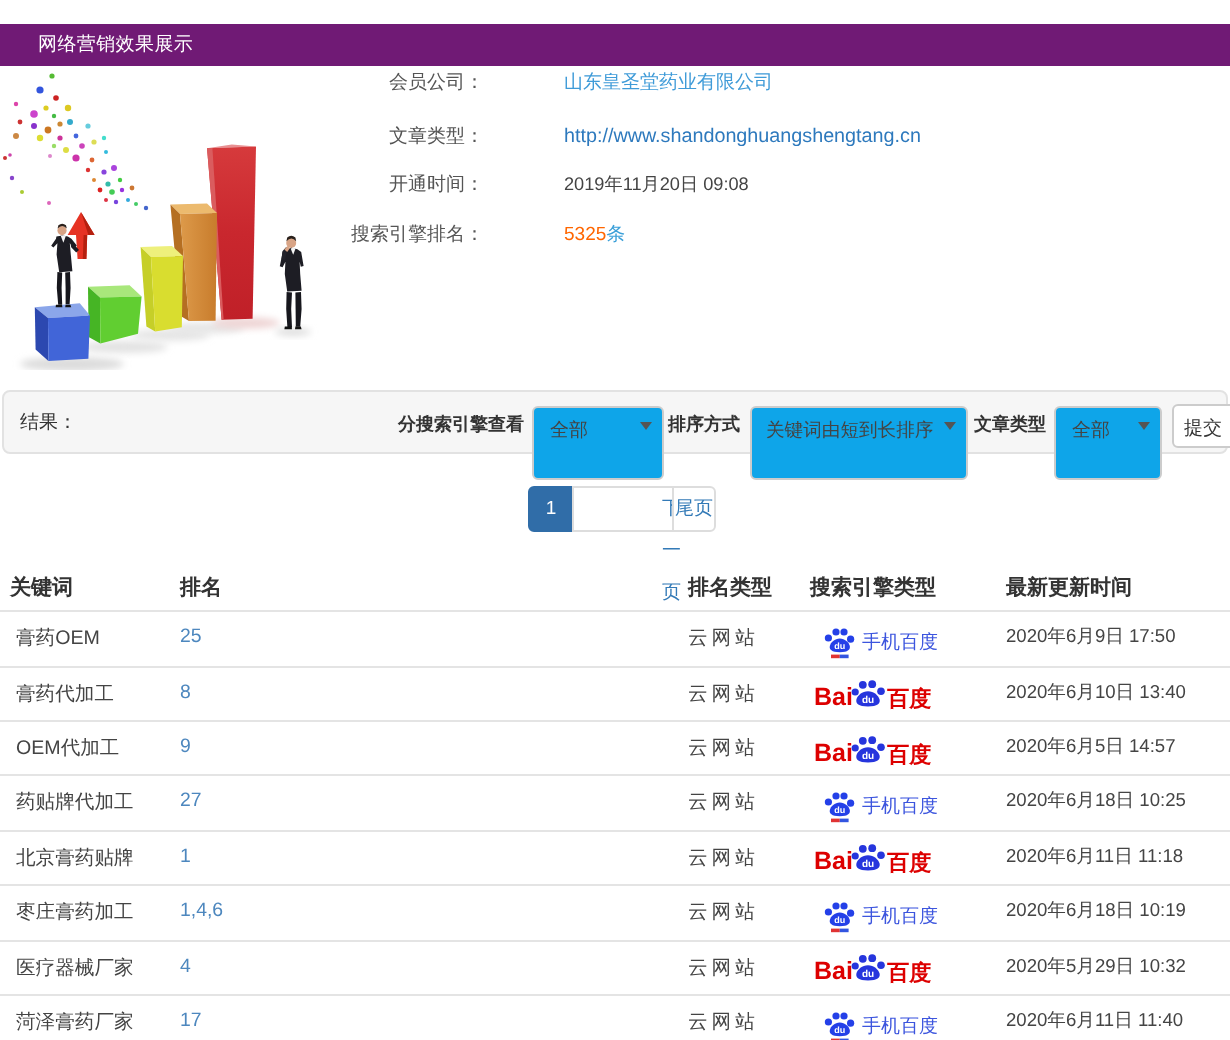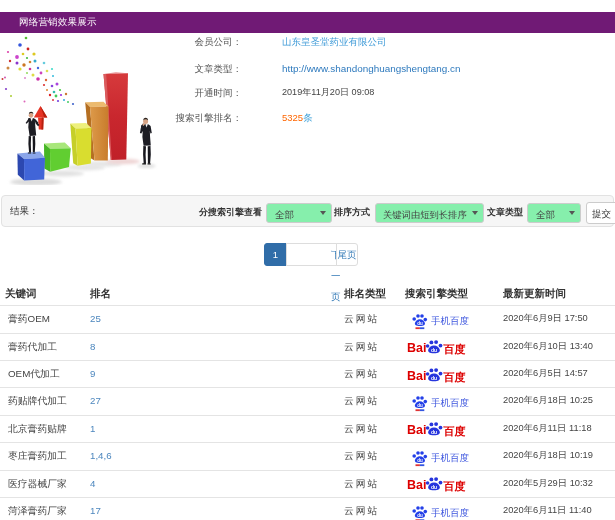--- a/index.html
+++ b/index.html
@@ -12,21 +12,21 @@
 .ilabel { position:absolute; left:0; width:242px; text-align:right; color:#555; }
 .ival { position:absolute; left:253px;padding-left:29px; }
 .c-green { color:#3f9bd8; }
 .c-url { color:#2d79bd; font-size:9.9px; }
 .c-dark { color:#444; }
 .c-orange { color:#f60; }
 .c-tiao { color:#3a9fd8; }
 .rbar { position:absolute; left:1px; top:195px; width:613px; height:32px; background:#f6f6f6; border:1px solid #e2e2e2; border-radius:4px; }
 .rbar .lab { position:absolute; font-size:9px; color:#333; font-weight:bold; top:10px; }
 .rbar .jieguo { position:absolute; left:8px; top:9px; font-size:9.5px; color:#333; font-weight:normal; }
-.sel { position:absolute; top:7px; height:20px; background:#86efac; border:1px solid #ccc; border-radius:3px; font-size:9.5px; color:#444; }
+.sel { position:absolute; top:7px; height:37px; background:#0ea5e9; border:1px solid #ccc; border-radius:3px; font-size:9.5px; color:#444; }
 .sel .t { position:absolute; left:8px; top:4.5px; white-space:nowrap; }
 .sel .a { position:absolute; right:5px; top:7px; width:0; height:0; border-left:3px solid transparent; border-right:3px solid transparent; border-top:4px solid #555; }
 .btn { position:absolute; left:584px; top:6px; width:46px; height:22px; background:#fff; border:1px solid #ccc; border-radius:3px; font-size:9.5px; color:#333; text-align:left; }
 .btn span { position:absolute; left:5px; top:5px; }
 .pager { position:absolute; left:264px; top:243px; height:23px; }
 .pager .pg { display:inline-block; vertical-align:top; height:23px; line-height:21px; font-size:9.5px; border:1px solid #ddd; background:#fff; color:#337ab7; text-align:center; margin-left:-1px; }
 .pager .act { background:#306da8; border-color:#306da8; color:#fff; width:23px; border-radius:3px 0 0 3px; margin-left:0; }
 .pager .nx { width:51px;padding-left:44px; }
 .pager .lst { width:22px; border-radius:0 3px 3px 0; }
 table.res { position:absolute; left:0; top:277px; width:615px; border-collapse:collapse; table-layout:fixed; }

